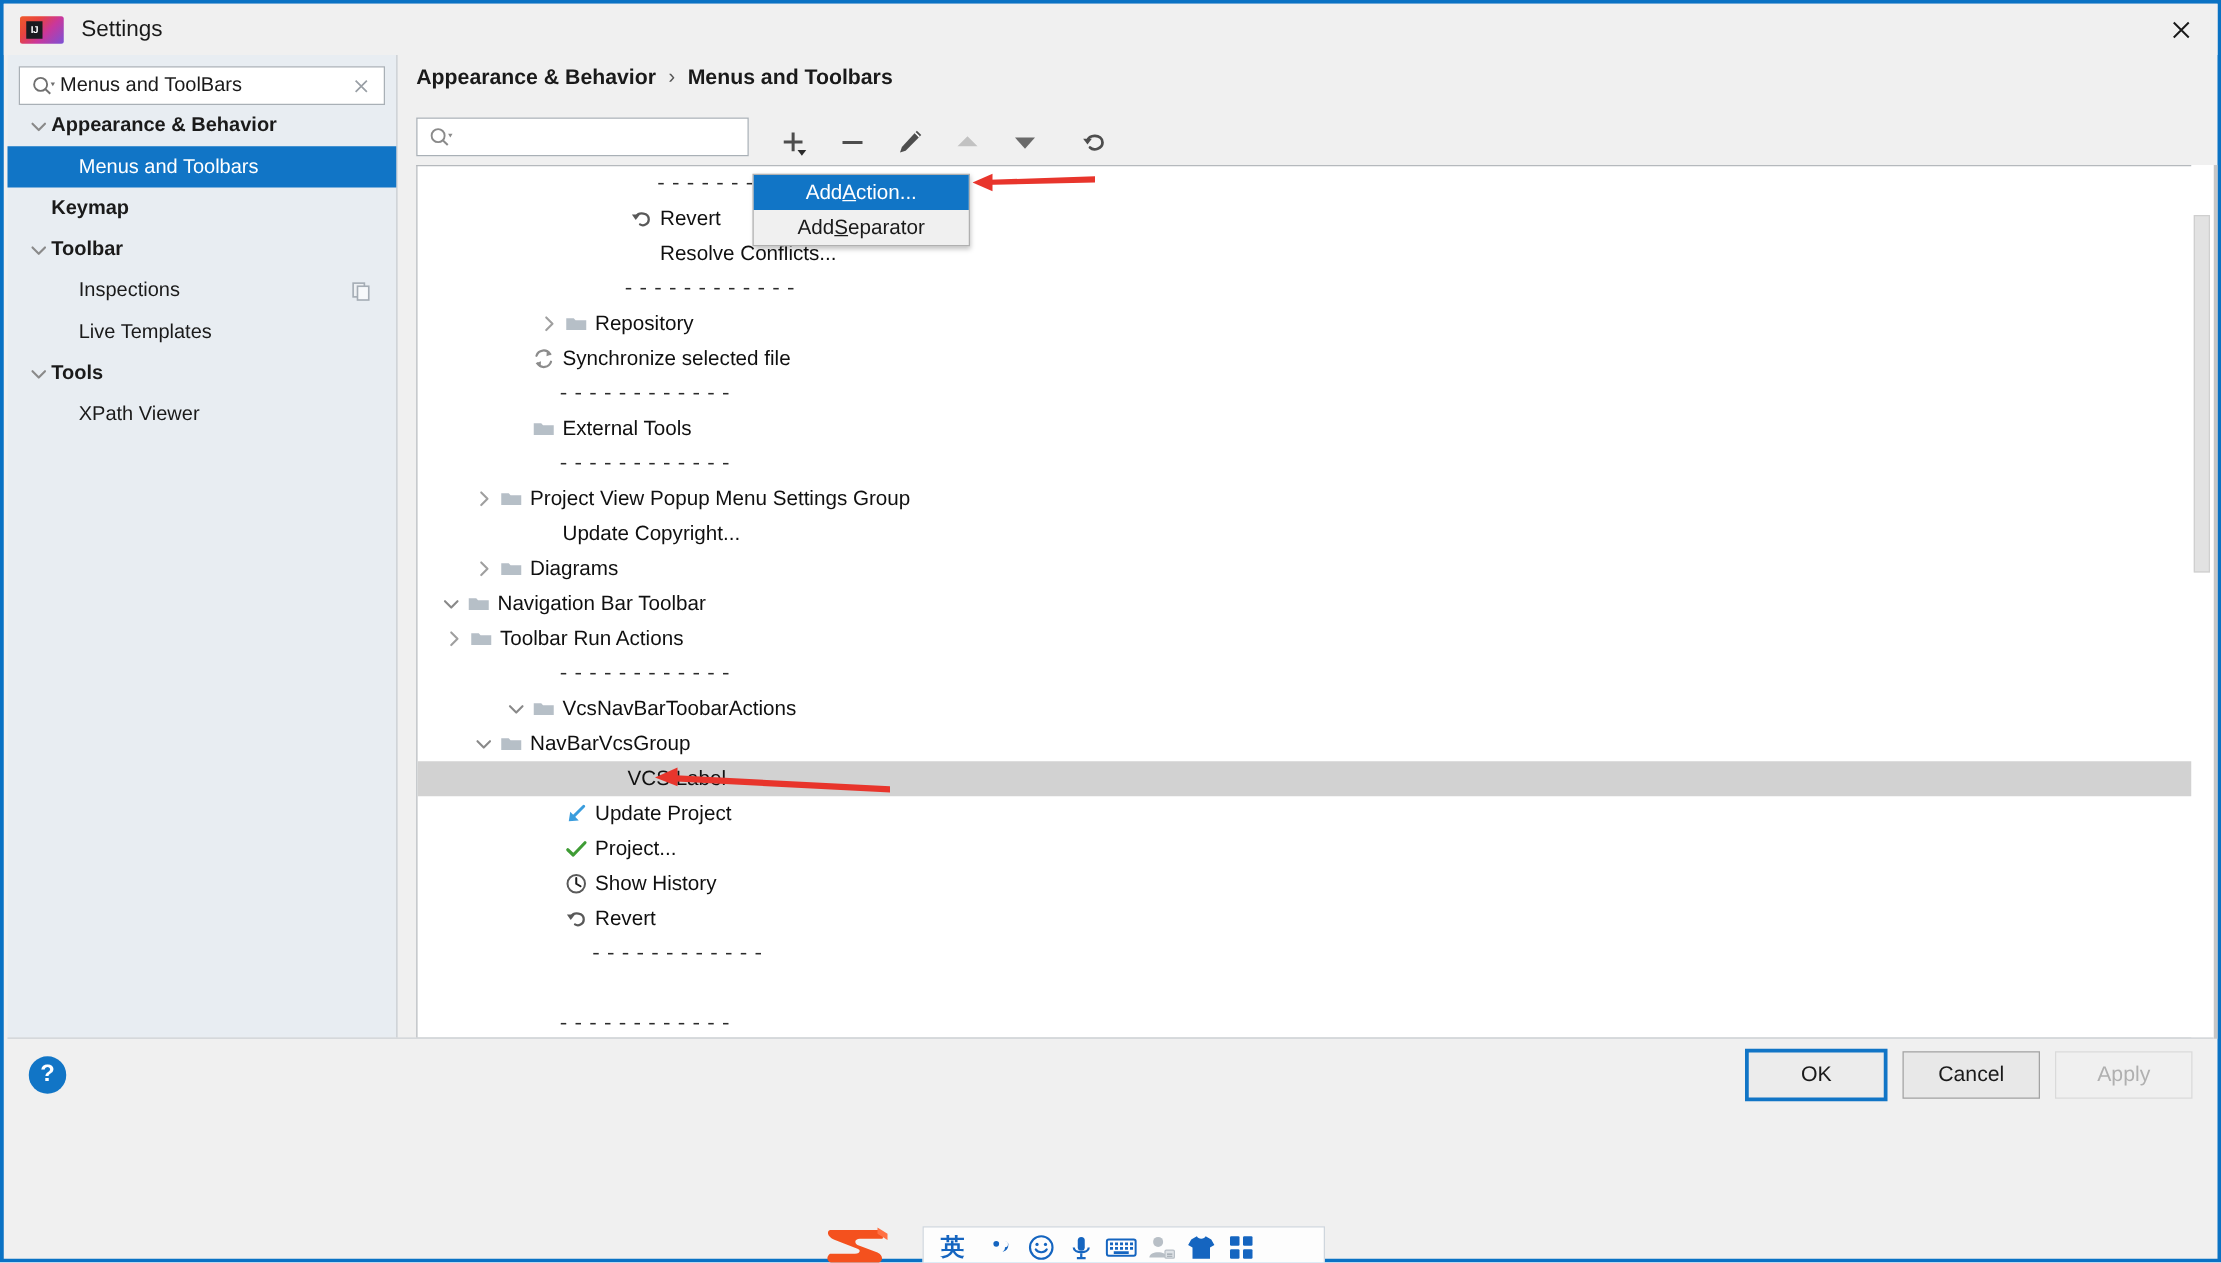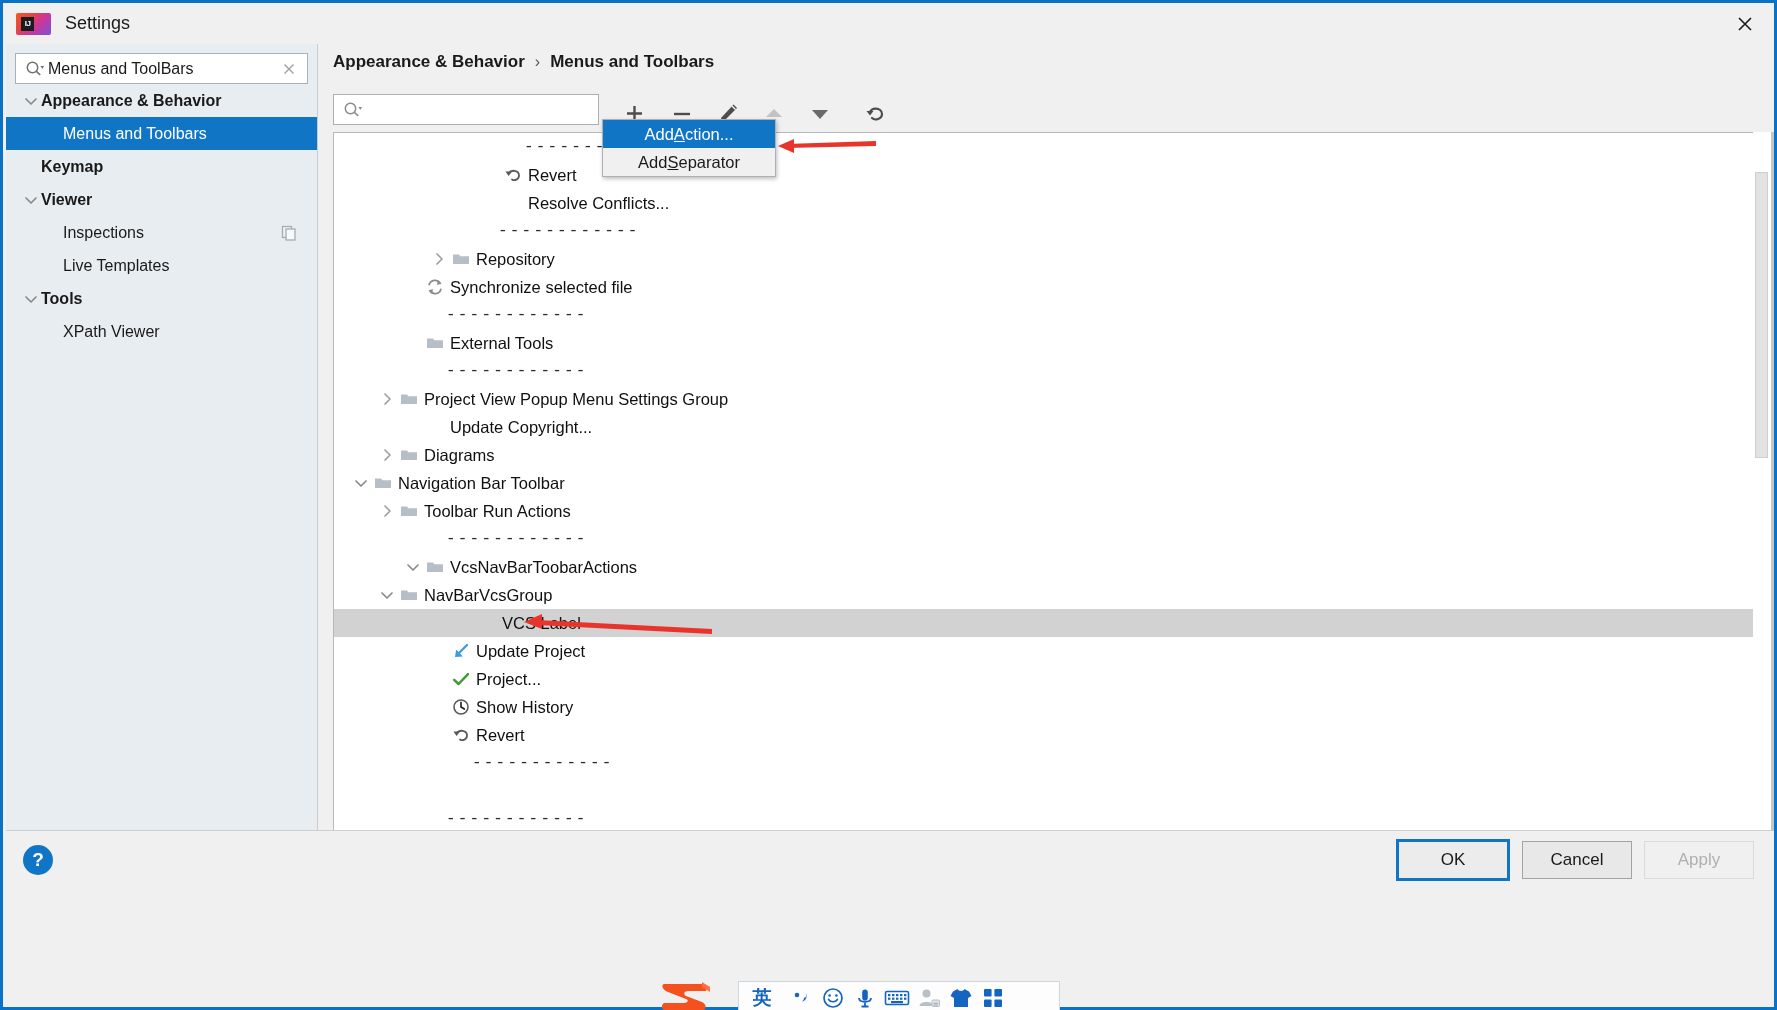--- a/index.html
+++ b/index.html
@@ -181,21 +181,21 @@
     box-sizing: border-box;
     cursor: default;
   }
   #tree-right-border {
     position: absolute; right: 0; top: 129px; bottom: 176px; width: 4px;
     background: #c6c6c6;
   }
 
   
   #popup-menu {
-    position: absolute; left: 599px; top: 116px; width: 172px;
+    position: absolute; left: 599px; top: 136px; width: 172px;
     background: #f0f0f0;
     border: 1px solid #b0b0b0;
     box-shadow: 1px 2px 4px rgba(0,0,0,0.25);
     z-index: 40;
   }
   .pm-item {
     height: 28px; display: flex; align-items: center; justify-content: center;
     font-size: 16.5px; color: #1a1a1a; cursor: default;
   }
   .pm-item.hl { background: #1175c6; color: #ffffff; }
@@ -303,21 +303,21 @@
         </div>
         <div class="side-item group">
           <span class="side-label">Keymap</span>
         </div>
         <div class="side-item group">
           <span class="twisty">
             <svg viewBox="0 0 20 20" width="20" height="20" style="display: block;">
               <path d="M5 8 L10 13 L15 8" stroke="#8a8a8a" stroke-width="1.7" fill="none" stroke-linecap="round" stroke-linejoin="round"></path>
             </svg>
           </span>
-          <span class="side-label">Viewer</span>
+          <span class="side-label">Toolbar</span>
         </div>
         <div class="side-item child">
           <span class="side-label">Inspections</span>
           <span class="side-badge">
             <svg viewBox="0 0 20 20" width="20" height="20" style="display: block;">
               <rect x="3.5" y="3.5" width="9" height="11" stroke="#a5adb5" stroke-width="1.3" fill="#eef1f4"></rect>
               <rect x="7" y="6" width="9" height="11" stroke="#a5adb5" stroke-width="1.3" fill="#f7f9fb"></rect>
             </svg>
           </span>
         </div>
@@ -495,21 +495,21 @@
                 <path d="M5 8 L10 13 L15 8" stroke="#8a8a8a" stroke-width="1.7" fill="none" stroke-linecap="round" stroke-linejoin="round"></path>
               </svg>
             </span>
             <span class="ficon">
               <svg viewBox="0 0 20 20" width="20" height="20" style="display: block;">
                 <path d="M2 5.5 L8 5.5 L9.4 7.2 L18 7.2 L18 15 L2 15 Z" fill="#b6bfc7"></path>
               </svg>
             </span>
             <span class="tlabel">Navigation Bar Toolbar</span>
           </div>
-          <div class="trow" style="padding-left: 42px;">
+          <div class="trow" style="padding-left: 18px;">
             <span class="tw">
               <svg viewBox="0 0 20 20" width="20" height="20" style="display: block;">
                 <path d="M8 5 L13 10 L8 15" stroke="#a0a0a0" stroke-width="1.7" fill="none" stroke-linecap="round" stroke-linejoin="round"></path>
               </svg>
             </span>
             <span class="ficon">
               <svg viewBox="0 0 20 20" width="20" height="20" style="display: block;">
                 <path d="M2 5.5 L8 5.5 L9.4 7.2 L18 7.2 L18 15 L2 15 Z" fill="#b6bfc7"></path>
               </svg>
             </span>

